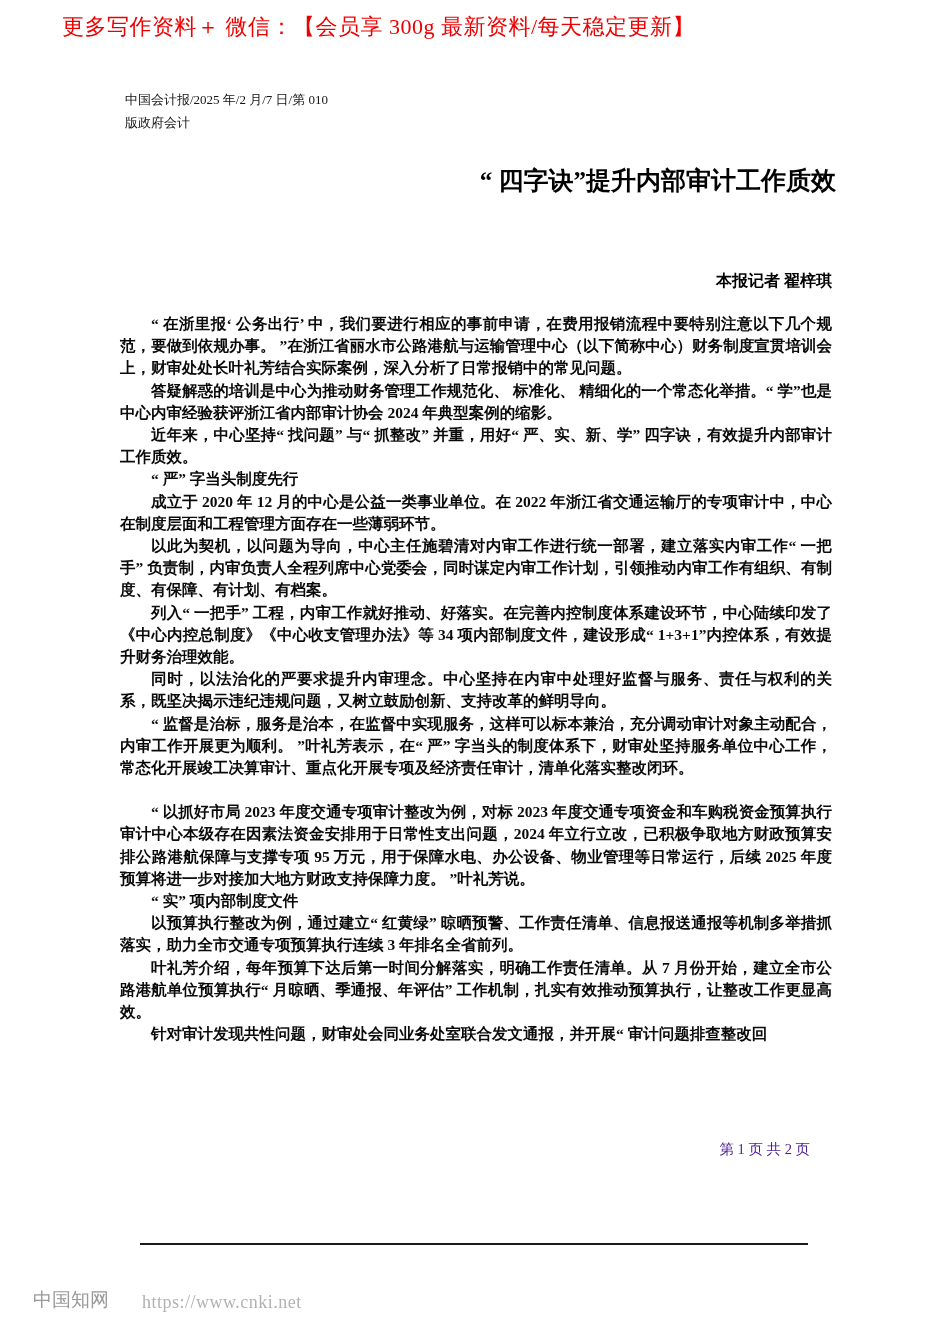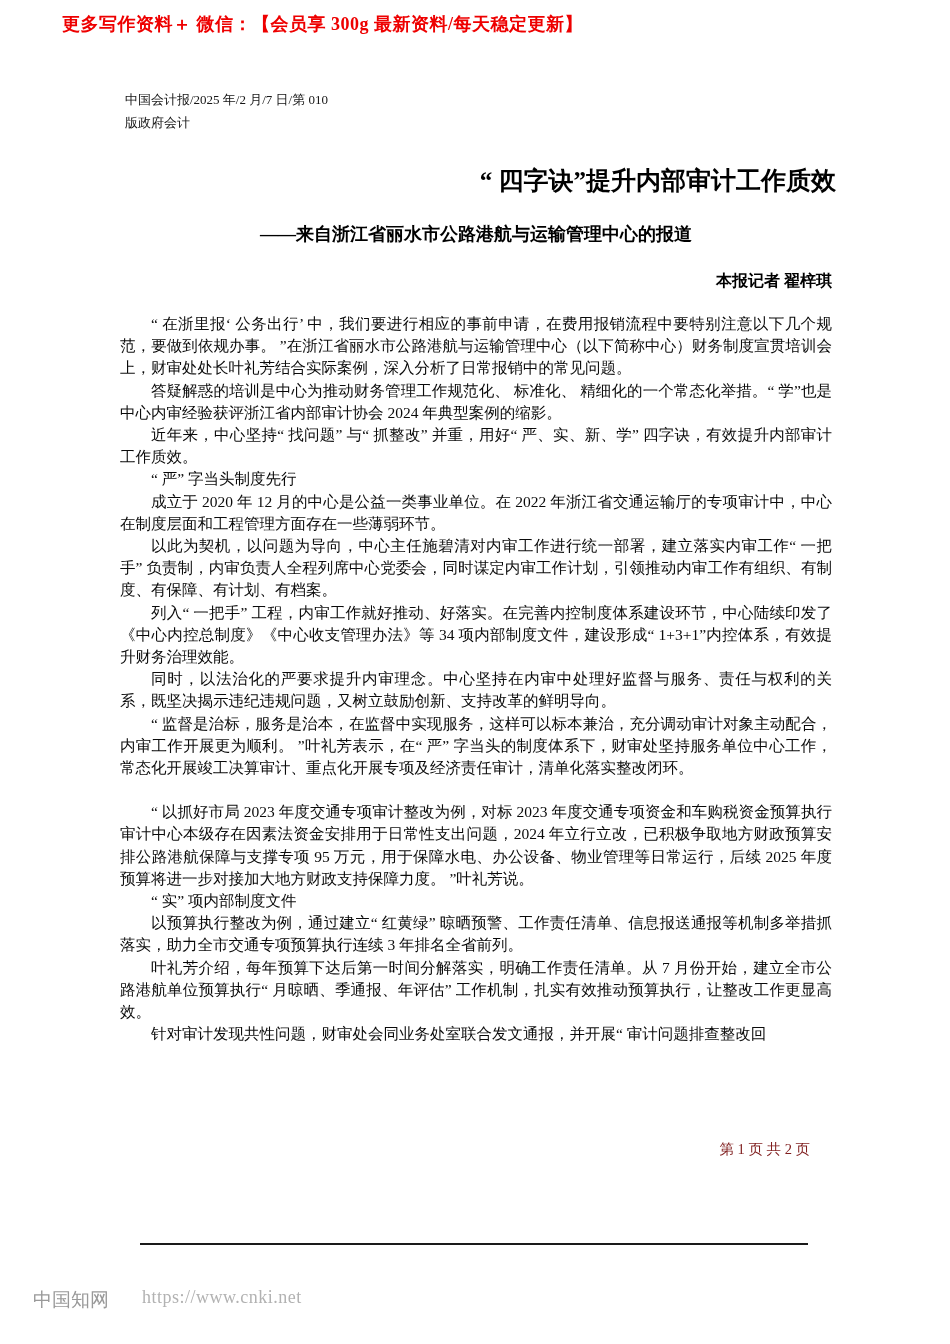--- a/index.html
+++ b/index.html
@@ -13,22 +13,22 @@
     height: 1344px;
     background: #ffffff;
     overflow: hidden;
     font-family: "Liberation Serif", "DejaVu Serif", sans-serif;
     color: #111111;
   }
   .promo-banner {
     position: absolute;
     left: 62px;
     top: 12px;
-    font-size: 18px;
-    font-weight: 700;
+    font-size: 22px;
+    font-weight: 400;
     color: #ee0000;
     letter-spacing: 0.5px;
     white-space: nowrap;
   }
   .source-info {
     position: absolute;
     left: 125px;
     top: 88px;
     font-size: 13px;
     line-height: 23px;
@@ -72,45 +72,46 @@
     top: 313px;
     width: 712px;
     font-size: 15.5px;
     line-height: 22.2px;
     text-align: justify;
     color: #0a0a0a;
   }
   .body-text p {
     margin: 0;
     text-indent: 2em;
+    font-weight: bold;
   }
   .body-text p.gap {
     margin-top: 22px;
   }
   .page-indicator {
     position: absolute;
     right: 140px;
     top: 1140px;
     font-size: 14.5px;
-    color: #7f1d1d;
+    color: #4c1d95;
   }
   .divider {
     position: absolute;
     left: 140px;
     top: 1243px;
     width: 668px;
     height: 2px;
     background: #1a1a1a;
   }
   .watermark {
     position: absolute;
     left: 33px;
     top: 1287px;
     display: flex;
-    align-items: flex-start;
+    align-items: flex-end;
     gap: 33px;
     white-space: nowrap;
   }
   .watermark .brand {
     font-size: 19px;
     color: #999999;
   }
   .watermark .url {
     font-size: 18px;
     color: #b2b2b2;
@@ -124,21 +125,20 @@
 
   <div class="promo-banner">更多写作资料＋ 微信：【会员享 300g 最新资料/每天稳定更新】</div>
 
   <div class="source-info">
     <div>中国会计报/2025 年/2 月/7 日/第 010</div>
     <div>版政府会计</div>
   </div>
 
   <h1 class="title">“ 四字诀”提升内部审计工作质效</h1>
 
-  <h2 class="subtitle">——来自浙江省丽水市公路港航与运输管理中心的报道</h2>
 
   <div class="byline">本报记者 翟梓琪</div>
 
   <div class="body-text">
       <p>“ 在浙里报‘ 公务出行’ 中，我们要进行相应的事前申请，在费用报销流程中要特别注意以下几个规范，要做到依规办事。 ”在浙江省丽水市公路港航与运输管理中心（以下简称中心）财务制度宣贯培训会上，财审处处长叶礼芳结合实际案例，深入分析了日常报销中的常见问题。</p>
       <p>答疑解惑的培训是中心为推动财务管理工作规范化、 标准化、 精细化的一个常态化举措。“ 学”也是中心内审经验获评浙江省内部审计协会 2024 年典型案例的缩影。</p>
       <p>近年来，中心坚持“ 找问题” 与“ 抓整改” 并重，用好“ 严、实、新、学” 四字诀，有效提升内部审计工作质效。</p>
       <p>“ 严” 字当头制度先行</p>
       <p>成立于 2020 年 12 月的中心是公益一类事业单位。在 2022 年浙江省交通运输厅的专项审计中，中心在制度层面和工程管理方面存在一些薄弱环节。</p>
       <p>以此为契机，以问题为导向，中心主任施碧清对内审工作进行统一部署，建立落实内审工作“ 一把手” 负责制，内审负责人全程列席中心党委会，同时谋定内审工作计划，引领推动内审工作有组织、有制度、有保障、有计划、有档案。</p>

